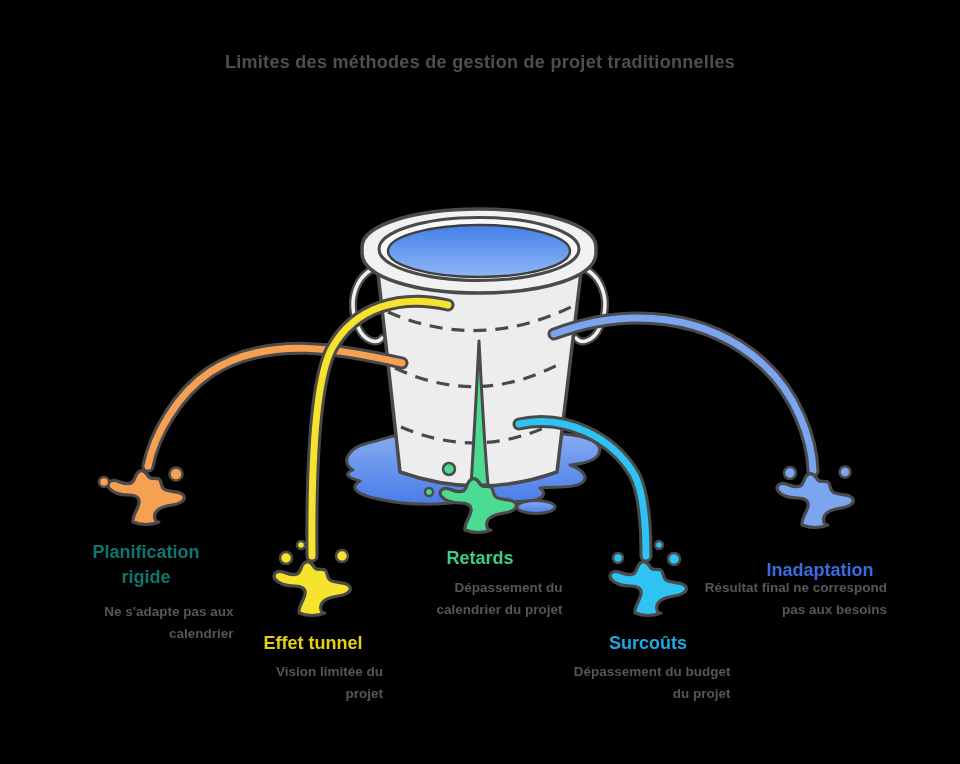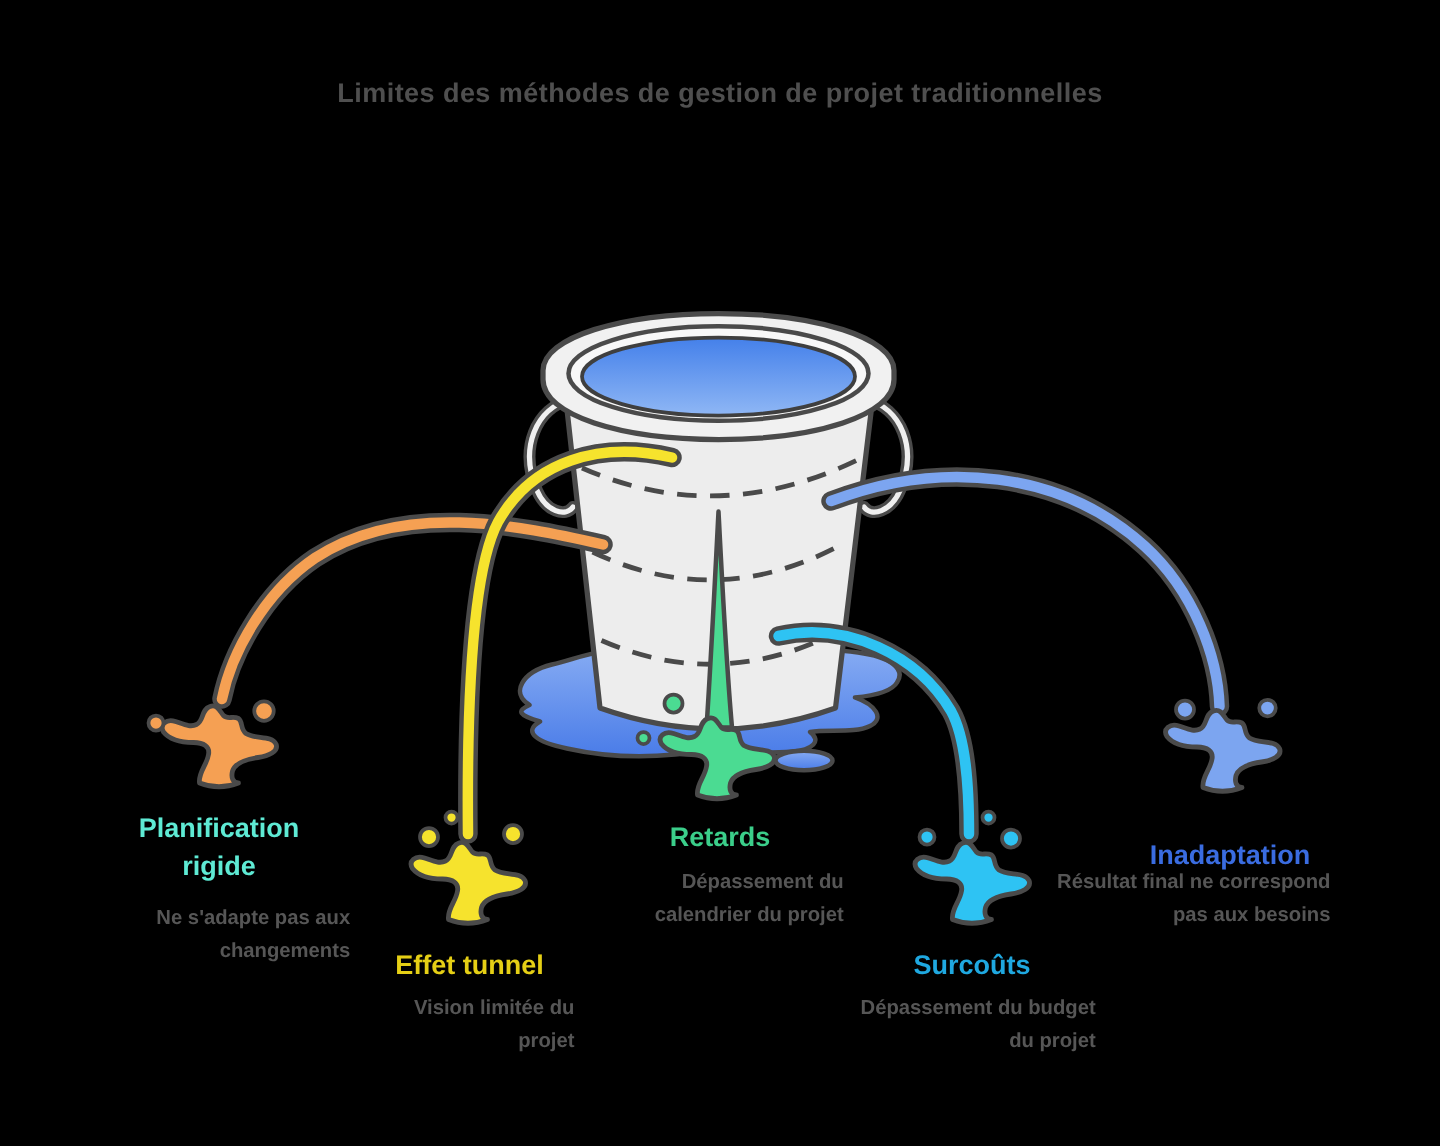--- a/index.html
+++ b/index.html
@@ -117,22 +117,22 @@
 
     <g>
       <path d="M554,334 C628,306 708,314 763,364 C796,394 812,438 813,471" fill="none" stroke="#4A4A4A" stroke-width="13" stroke-linecap="round"></path>
       <path d="M554,334 C628,306 708,314 763,364 C796,394 812,438 813,471" fill="none" stroke="#7CA5F0" stroke-width="7" stroke-linecap="round"></path>
       <use href="#splashShape" transform="translate(815,525)" fill="#7CA5F0" stroke="#4A4A4A" stroke-width="3.2" stroke-linejoin="round"></use>
       <circle cx="790" cy="473" r="6" fill="#7CA5F0" stroke="#4A4A4A" stroke-width="2.5"></circle>
       <circle cx="845" cy="472" r="5.5" fill="#7CA5F0" stroke="#4A4A4A" stroke-width="2.5"></circle>
     </g>
   </svg>
 
-  <div class="limit-label" style="left: 146px; top: 540px; width: 150px; color: #5eead4;">Planification rigide</div>
-  <div class="limit-desc" style="left:141px;top:601px;width:185px">Ne s'adapte pas aux changements</div>
+  <div class="limit-label" style="left: 146px; top: 540px; width: 150px; color: #0f766e;">Planification rigide</div>
+  <div class="limit-desc" style="left:141px;top:601px;width:185px">Ne s'adapte pas aux calendrier</div>
 
   <div class="limit-label" style="left: 313px; top: 631px; width: 220px; color: rgb(229, 207, 21);">Effet tunnel</div>
   <div class="limit-desc" style="left:313px;top:661px;width:140px">Vision limitée du projet</div>
 
   <div class="limit-label" style="left: 480px; top: 546px; width: 220px; color: rgb(59, 206, 138);">Retards</div>
   <div class="limit-desc" style="left:480px;top:577px;width:165px">Dépassement du calendrier du projet</div>
 
   <div class="limit-label" style="left: 648px; top: 631px; width: 220px; color: rgb(31, 168, 224);">Surcoûts</div>
   <div class="limit-desc" style="left:648px;top:661px;width:165px">Dépassement du budget du projet</div>
 

